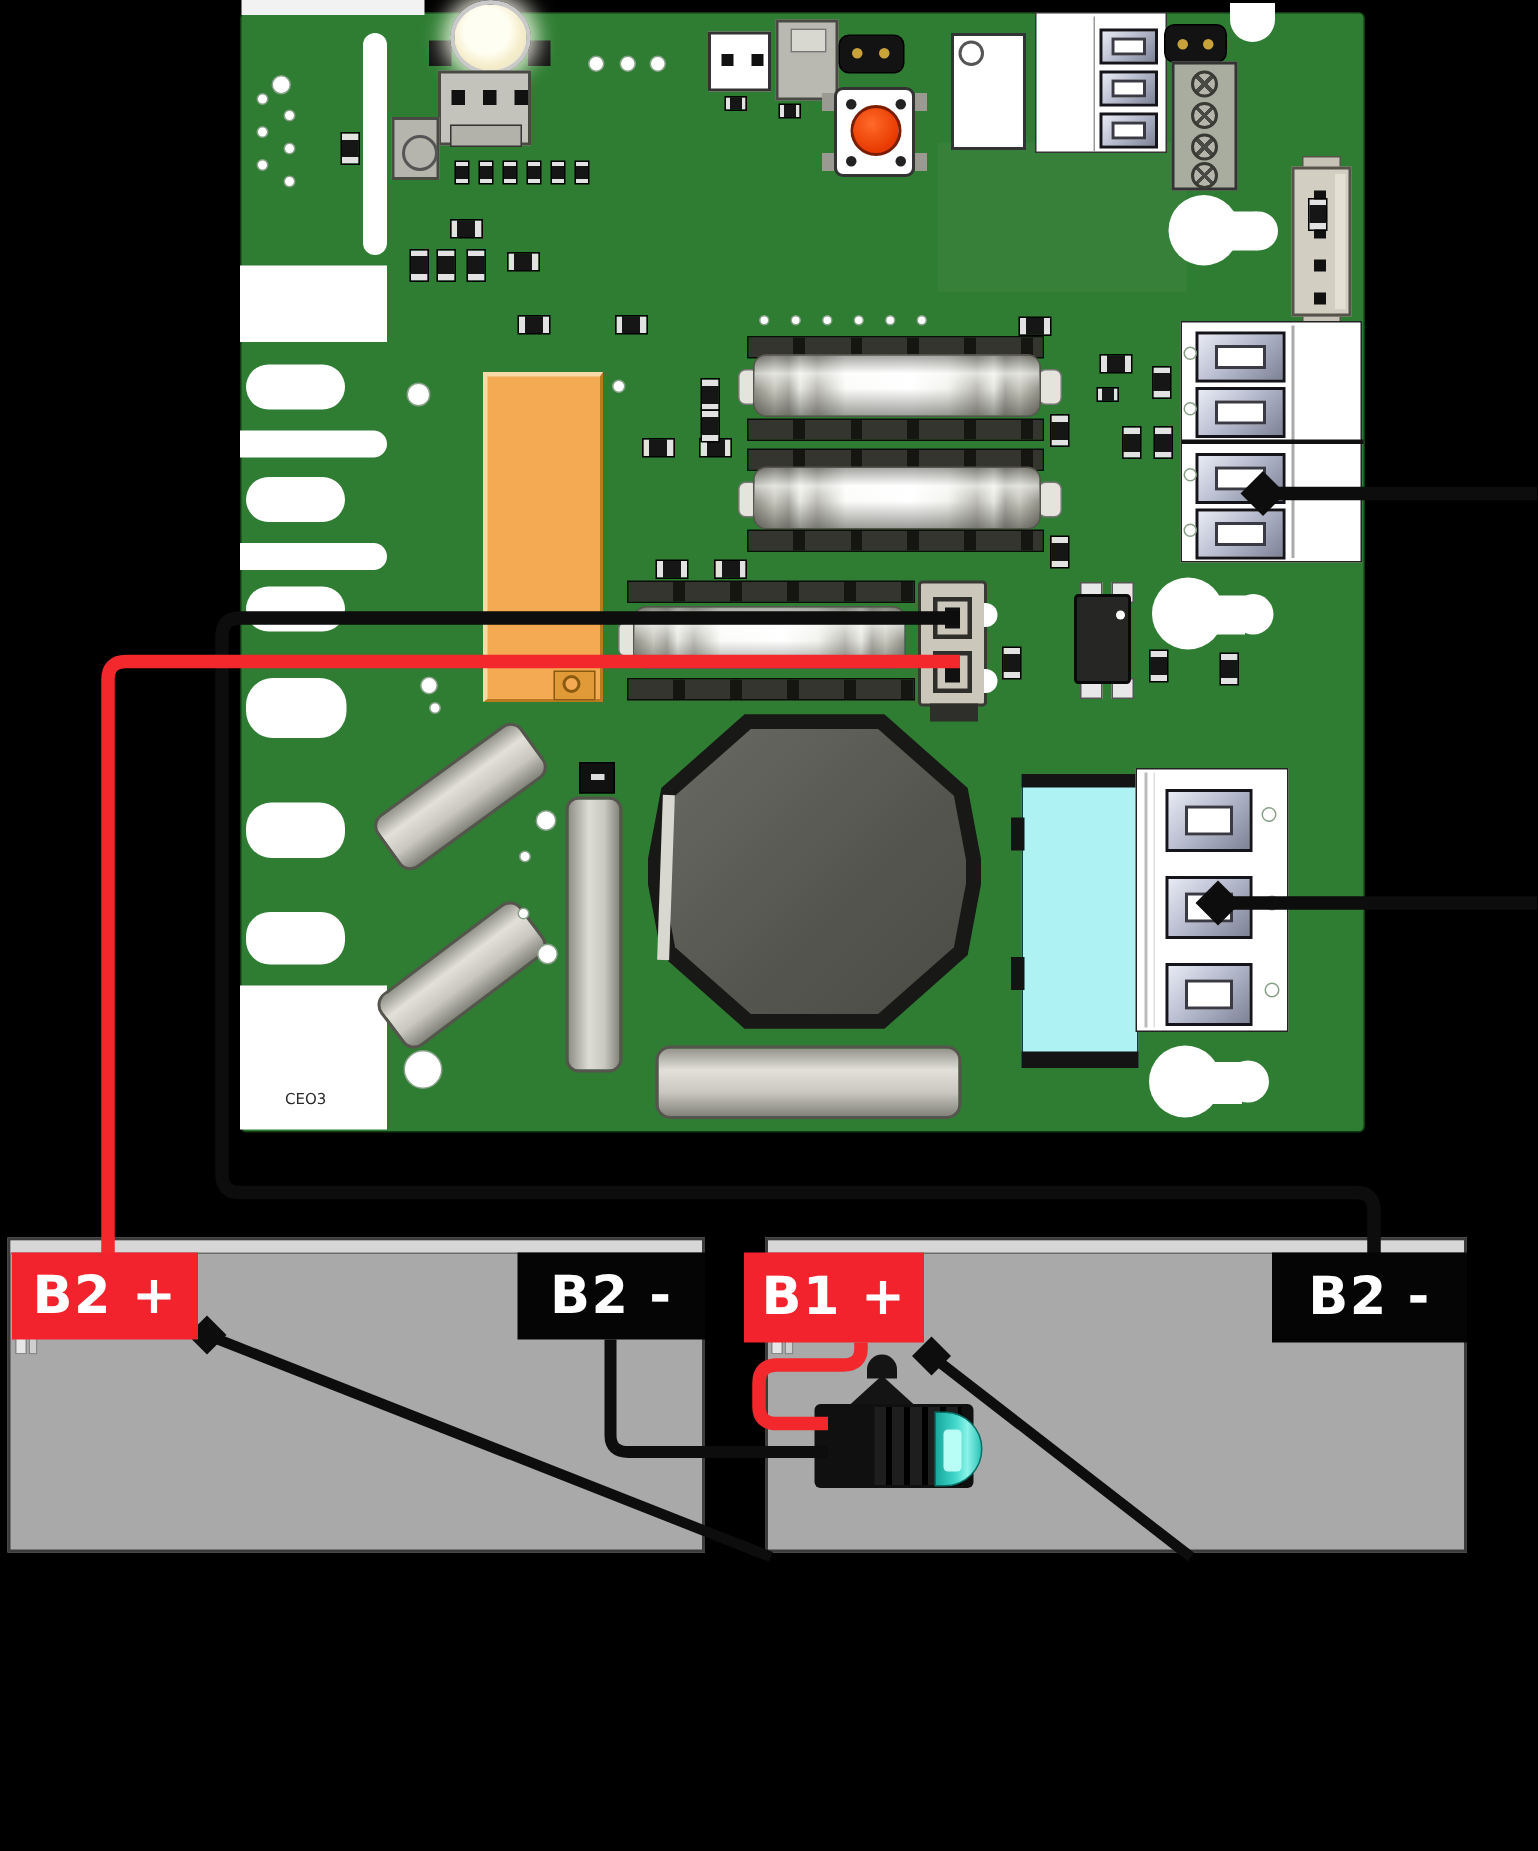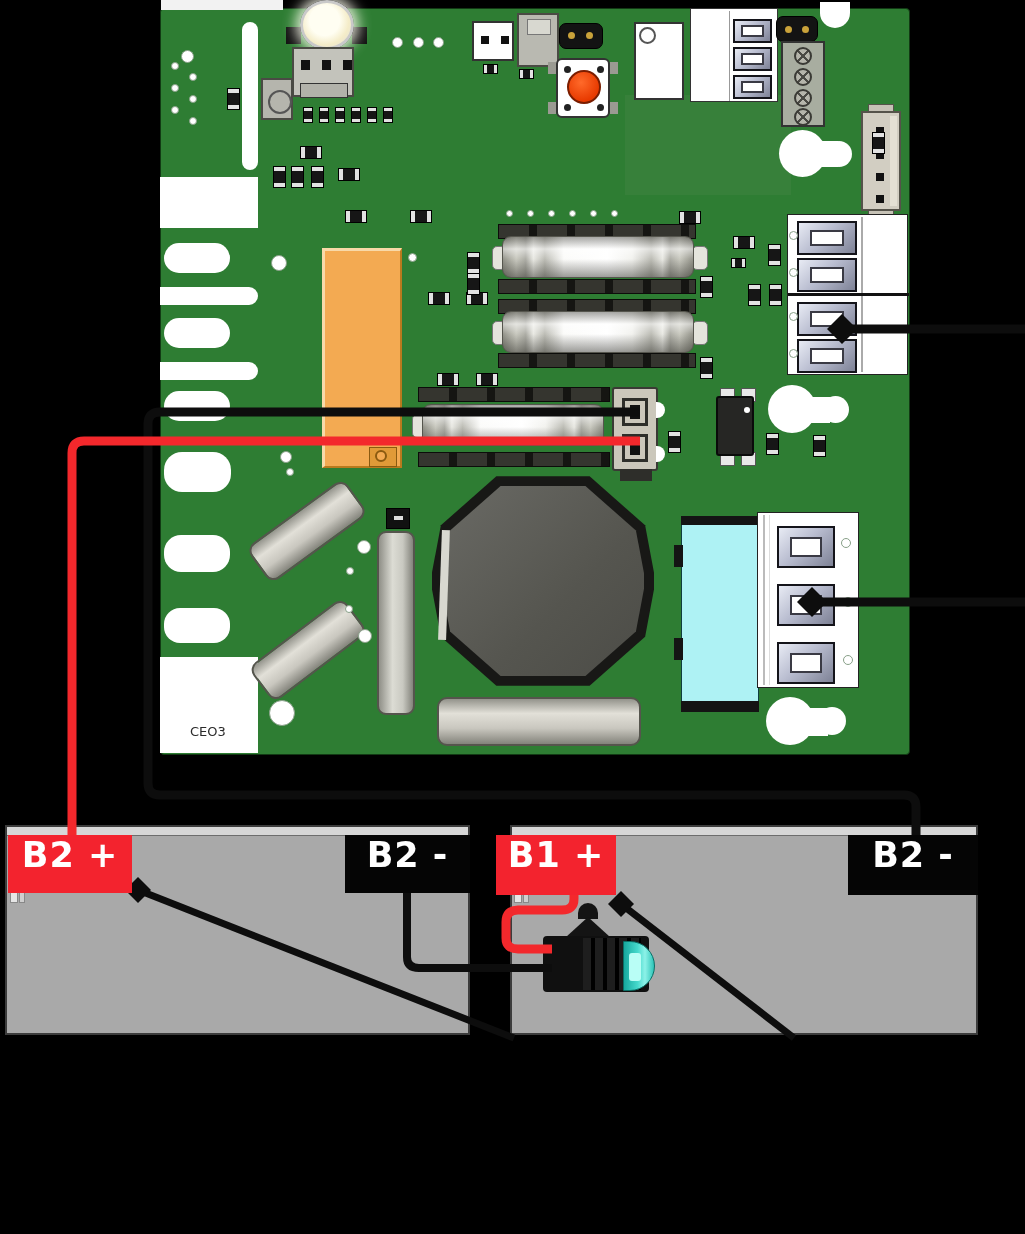--- a/index.html
+++ b/index.html
@@ -29,29 +29,29 @@
      linear-gradient(180deg,rgba(60,60,55,.45) 0%,rgba(255,255,255,.55) 30%,rgba(255,255,255,.05) 55%,rgba(40,40,35,.45) 100%),
      linear-gradient(90deg,#8f8f85 0%,#c6c6bc 7%,#a9a9a1 12%,#e8e8e2 16%,#b9b9b1 22%,#fbfbf9 32%,#fff 55%,#f1f1ed 68%,#b9b9b1 78%,#e8e8e2 84%,#a9a9a1 88%,#c6c6bc 93%,#8f8f85 100%);}
   .nub{background:#e4e4dc;border:1px solid #777;border-radius:5px;}
   .cap{border:2px solid #55554d;box-sizing:border-box;border-radius:10px;
        background:linear-gradient(180deg,#93938b 0%,#e2e0d8 32%,#c9c7bf 65%,#83837b 100%);}
   .capv{border:2px solid #55554d;box-sizing:border-box;border-radius:9px;
        background:linear-gradient(90deg,#8f8f87 0%,#dcdcd4 40%,#c9c9c1 70%,#83837b 100%);}
   .battery{background:var(--battery-gray,#a9a9a9);border:2px solid #3c3c3c;box-sizing:border-box;z-index:1;}
   .bat-top{position:absolute;left:0;top:0;right:0;height:8px;background:#d7d7d7;border-bottom:1px solid #6d6d6d;}
   .bat-bar{position:absolute;background:#e6e6e6;border:1px solid #888;}
-  .blabel{z-index:30;display:flex;justify-content:center;}
+  .blabel{z-index:30;display:flex;align-items:center;justify-content:center;}
   .blabel span{color:var(--label-text,#fff);font-size:35px;font-weight:bold;letter-spacing:1px;}
   .blabel.pos{background:var(--positive-label,#f3232e);}
   .blabel.neg{background:var(--negative-label,#050505);}
   .relay{background:var(--relay-orange,#f3aa52);border:2px solid #b97a1e;border-top:3px solid #f8d9a8;
          border-left:3px solid #f8d9a8;box-sizing:border-box;}
   .cyanbox{background:var(--terminal-cyan,#aef2f4);border:1px solid #0e3e3e;box-sizing:border-box;}
   .key{background:#fff;border-radius:50%;}
-  .silk{font-size:13px;color:#2a2a2a;}
+  .silk{font-size:10px;color:#2a2a2a;}
   svg.wires{z-index:20;pointer-events:none;}
   .holder{z-index:10;}
 </style>
 </head>
 <body>
 
 <div class="canvas">
 
   <div class="pcb abs" style="left:160px;top:8px;width:748px;height:745px"></div>
   <div class="abs" style="left:161px;top:0;width:122px;height:10px;background:#f2f2f2"></div>

